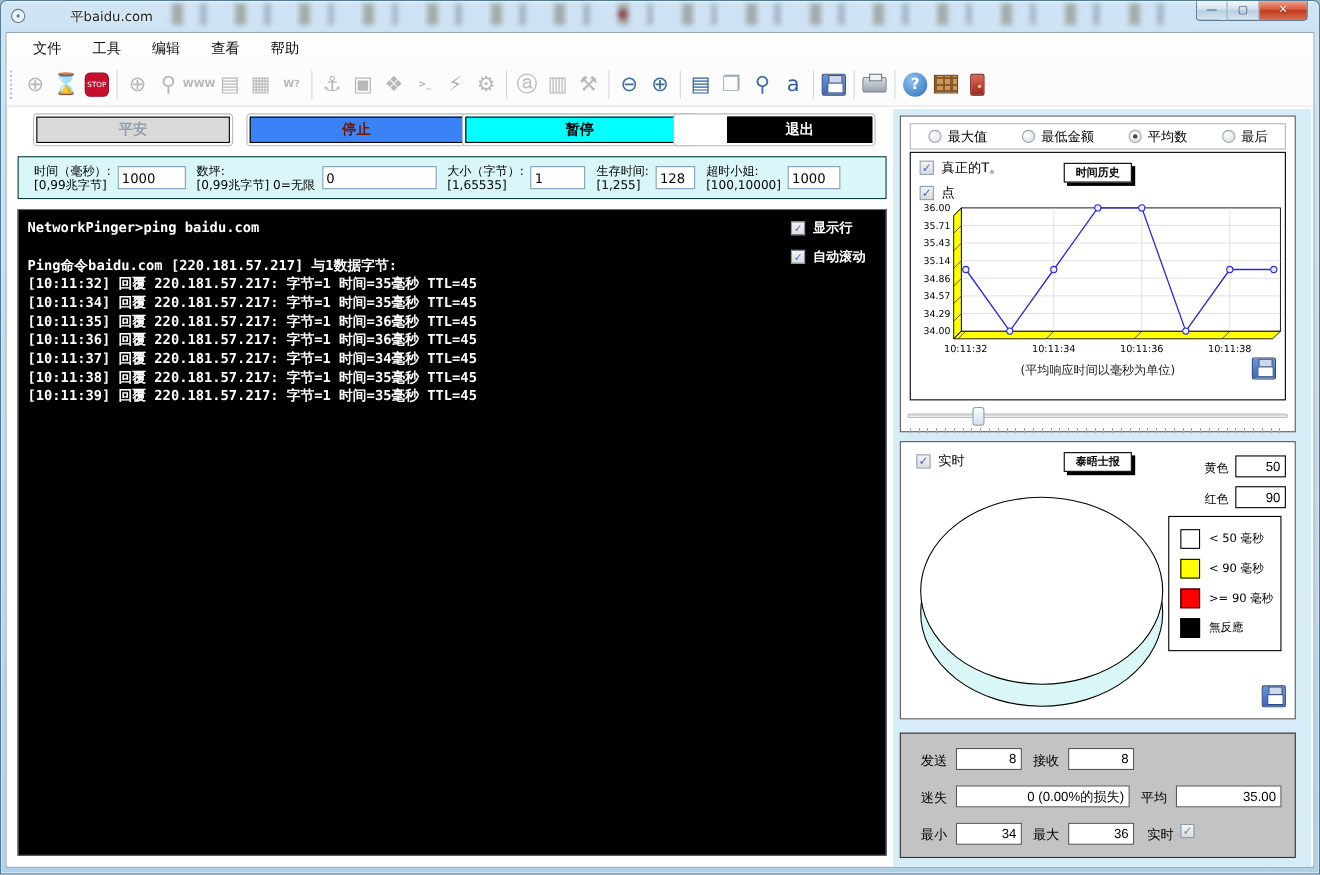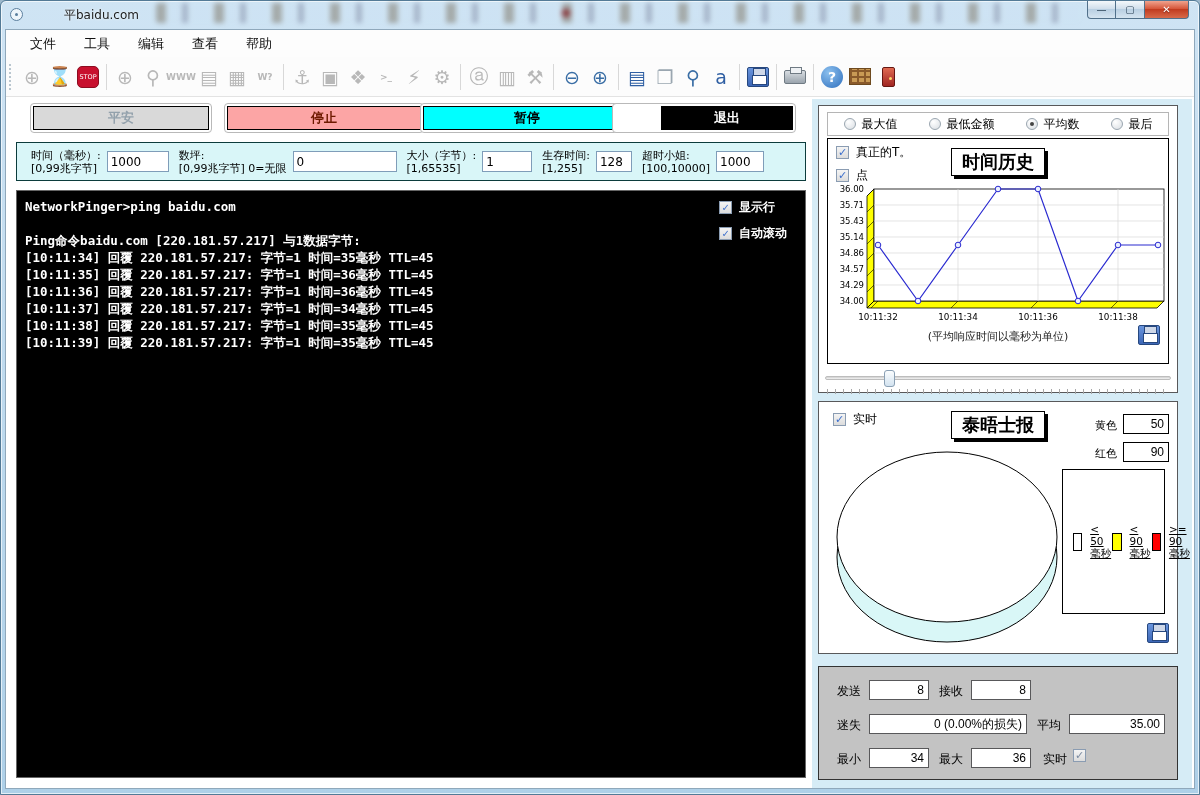--- a/index.html
+++ b/index.html
@@ -87,36 +87,36 @@
   .rbox { position:absolute; left:6px; width:360px; background:#fff; border:1px solid #58585a; }
   .grp-chart { top:6px; height:288px; }
   .grp-pie   { top:302px; height:253px; }
   .grp-stats { top:567px; height:114px; background:#c3c3c3; border-color:#333; }
 
   .radio-strip { position:absolute; left:8px; top:6px; width:342px; height:24px; border:1px solid #b5b5b5; display:flex; align-items:center;
                  justify-content:space-around; background:#fff; }
   .chart-box { position:absolute; left:8px; top:32px; width:342px; height:226px; border:1px solid #000; }
   .chart-checks { position:absolute; left:8px; top:5px; display:flex; flex-direction:column; gap:6px; }
   .fancy-title { position:absolute; top:9px; left:50%; transform:translateX(-50%); background:#fff; border:1.5px solid #000;
-                 box-shadow:3px 3px 0 #000; font-size:18px; font-weight:bold; padding:1px 10px; white-space:nowrap; }
+                 box-shadow:3px 3px 0 #000; font-size:10px; font-weight:bold; padding:1px 10px; white-space:nowrap; }
   .chart-svg { position:absolute; left:0; top:46px; }
   .chart-caption { position:absolute; left:0; top:190px; width:100%; text-align:center; font-size:11px; color:#222; }
   .chart-save { position:absolute; right:8px; top:186px; }
   .slider-row { position:absolute; left:6px; top:263px; width:346px; height:22px; }
   .slider-track { position:absolute; left:0; right:0; top:7px; height:4px; border-radius:2px; background:linear-gradient(#cfcfcf,#f2f2f2); border:1px solid #bdbdbd; }
   .slider-thumb { position:absolute; top:1px; width:11px; height:17px; border-radius:3px; border:1px solid #8aa0b4; background:linear-gradient(#fbfdfe,#d3e3f0); }
   .slider-ticks { position:absolute; left:2px; right:2px; bottom:-3px; height:5px;
                   background:repeating-linear-gradient(90deg,#a8a8a8 0 1px, transparent 1px 8px); }
 
   .pie-realtime { position:absolute; left:14px; top:9px; }
   .pie-svg { position:absolute; left:4px; top:40px; }
   .thr-label { position:absolute; font-size:11px; color:#000; }
   .thr-input { position:absolute; width:46px; height:20px; border:1px solid #000; background:#fff; font-size:12px; text-align:right; padding-right:4px; }
-  .legend { position:absolute; left:243px; top:67px; width:103px; height:145px; border:1px solid #000; background:#fff;
-            display:flex; flex-direction:row; justify-content:space-around; padding:6px 0 6px 10px;text-decoration:underline; }
+  .legend { position:absolute; left:243px; top:67px; width:103px; height:123px; border:1px solid #000; background:#fff;
+            display:flex; flex-direction:column; justify-content:space-around; padding:6px 0 6px 10px; }
   .leg-row { display:flex; align-items:center; gap:8px; }
   .leg-sw { width:18px; height:18px; border:1px solid #000; }
   .leg-lb { font-size:10.5px; color:#000; }
   .pie-save { position:absolute; right:8px; top:221px; }
 
   .st-lb { position:absolute; font-size:12px; color:#000; }
   .st-in { position:absolute; height:20px; border:1px solid #58585a; background:#fff; font-size:12px; text-align:right; padding-right:4px; }
   .st-chk { position:absolute; }
 
   text { font-family:"DejaVu Sans",sans-serif; }
@@ -249,21 +249,21 @@
           <div class="tico">
             <span class="ic-door"></span>
           </div>
         </div>
 
       <div class="actions">
         <div class="abtn-frame af0">
             <button class="abtn" style="background: rgb(217, 217, 217); color: rgb(147, 161, 172);">平安</button>
           </div>
         <div class="abtn-frame af1">
-            <button class="abtn" style="background: #fca5a5; color: rgb(110, 26, 0);">停止</button>
+            <button class="abtn" style="background: #3b82f6; color: rgb(110, 26, 0);">停止</button>
           </div>
         <div class="abtn-frame af2">
             <button class="abtn" style="background: rgb(0, 255, 255); color: rgb(0, 0, 0);">暂停</button>
           </div>
         <div class="abtn-frame af3">
             <button class="abtn" style="background: rgb(0, 0, 0); color: rgb(255, 255, 255);">退出</button>
           </div>
       </div>
 
       <div class="settings" id="settings">
@@ -311,20 +311,21 @@
               <span>显示行</span>
             </div>
             <div class="chk on-dark">
               <span class="cb">✓</span>
               <span>自动滚动</span>
             </div>
           </div>
       <div>NetworkPinger&gt;ping baidu.com</div>
           <div>&nbsp;</div>
           <div>Ping命令baidu.com [220.181.57.217] 与1数据字节:</div>
+          <div>[10:11:32] 回覆 220.181.57.217: 字节=1 时间=35毫秒 TTL=45</div>
           <div>[10:11:34] 回覆 220.181.57.217: 字节=1 时间=35毫秒 TTL=45</div>
           <div>[10:11:35] 回覆 220.181.57.217: 字节=1 时间=36毫秒 TTL=45</div>
           <div>[10:11:36] 回覆 220.181.57.217: 字节=1 时间=36毫秒 TTL=45</div>
           <div>[10:11:37] 回覆 220.181.57.217: 字节=1 时间=34毫秒 TTL=45</div>
           <div>[10:11:38] 回覆 220.181.57.217: 字节=1 时间=35毫秒 TTL=45</div>
           <div>[10:11:39] 回覆 220.181.57.217: 字节=1 时间=35毫秒 TTL=45</div>
         </div>
 
       <div class="right-col">
 

